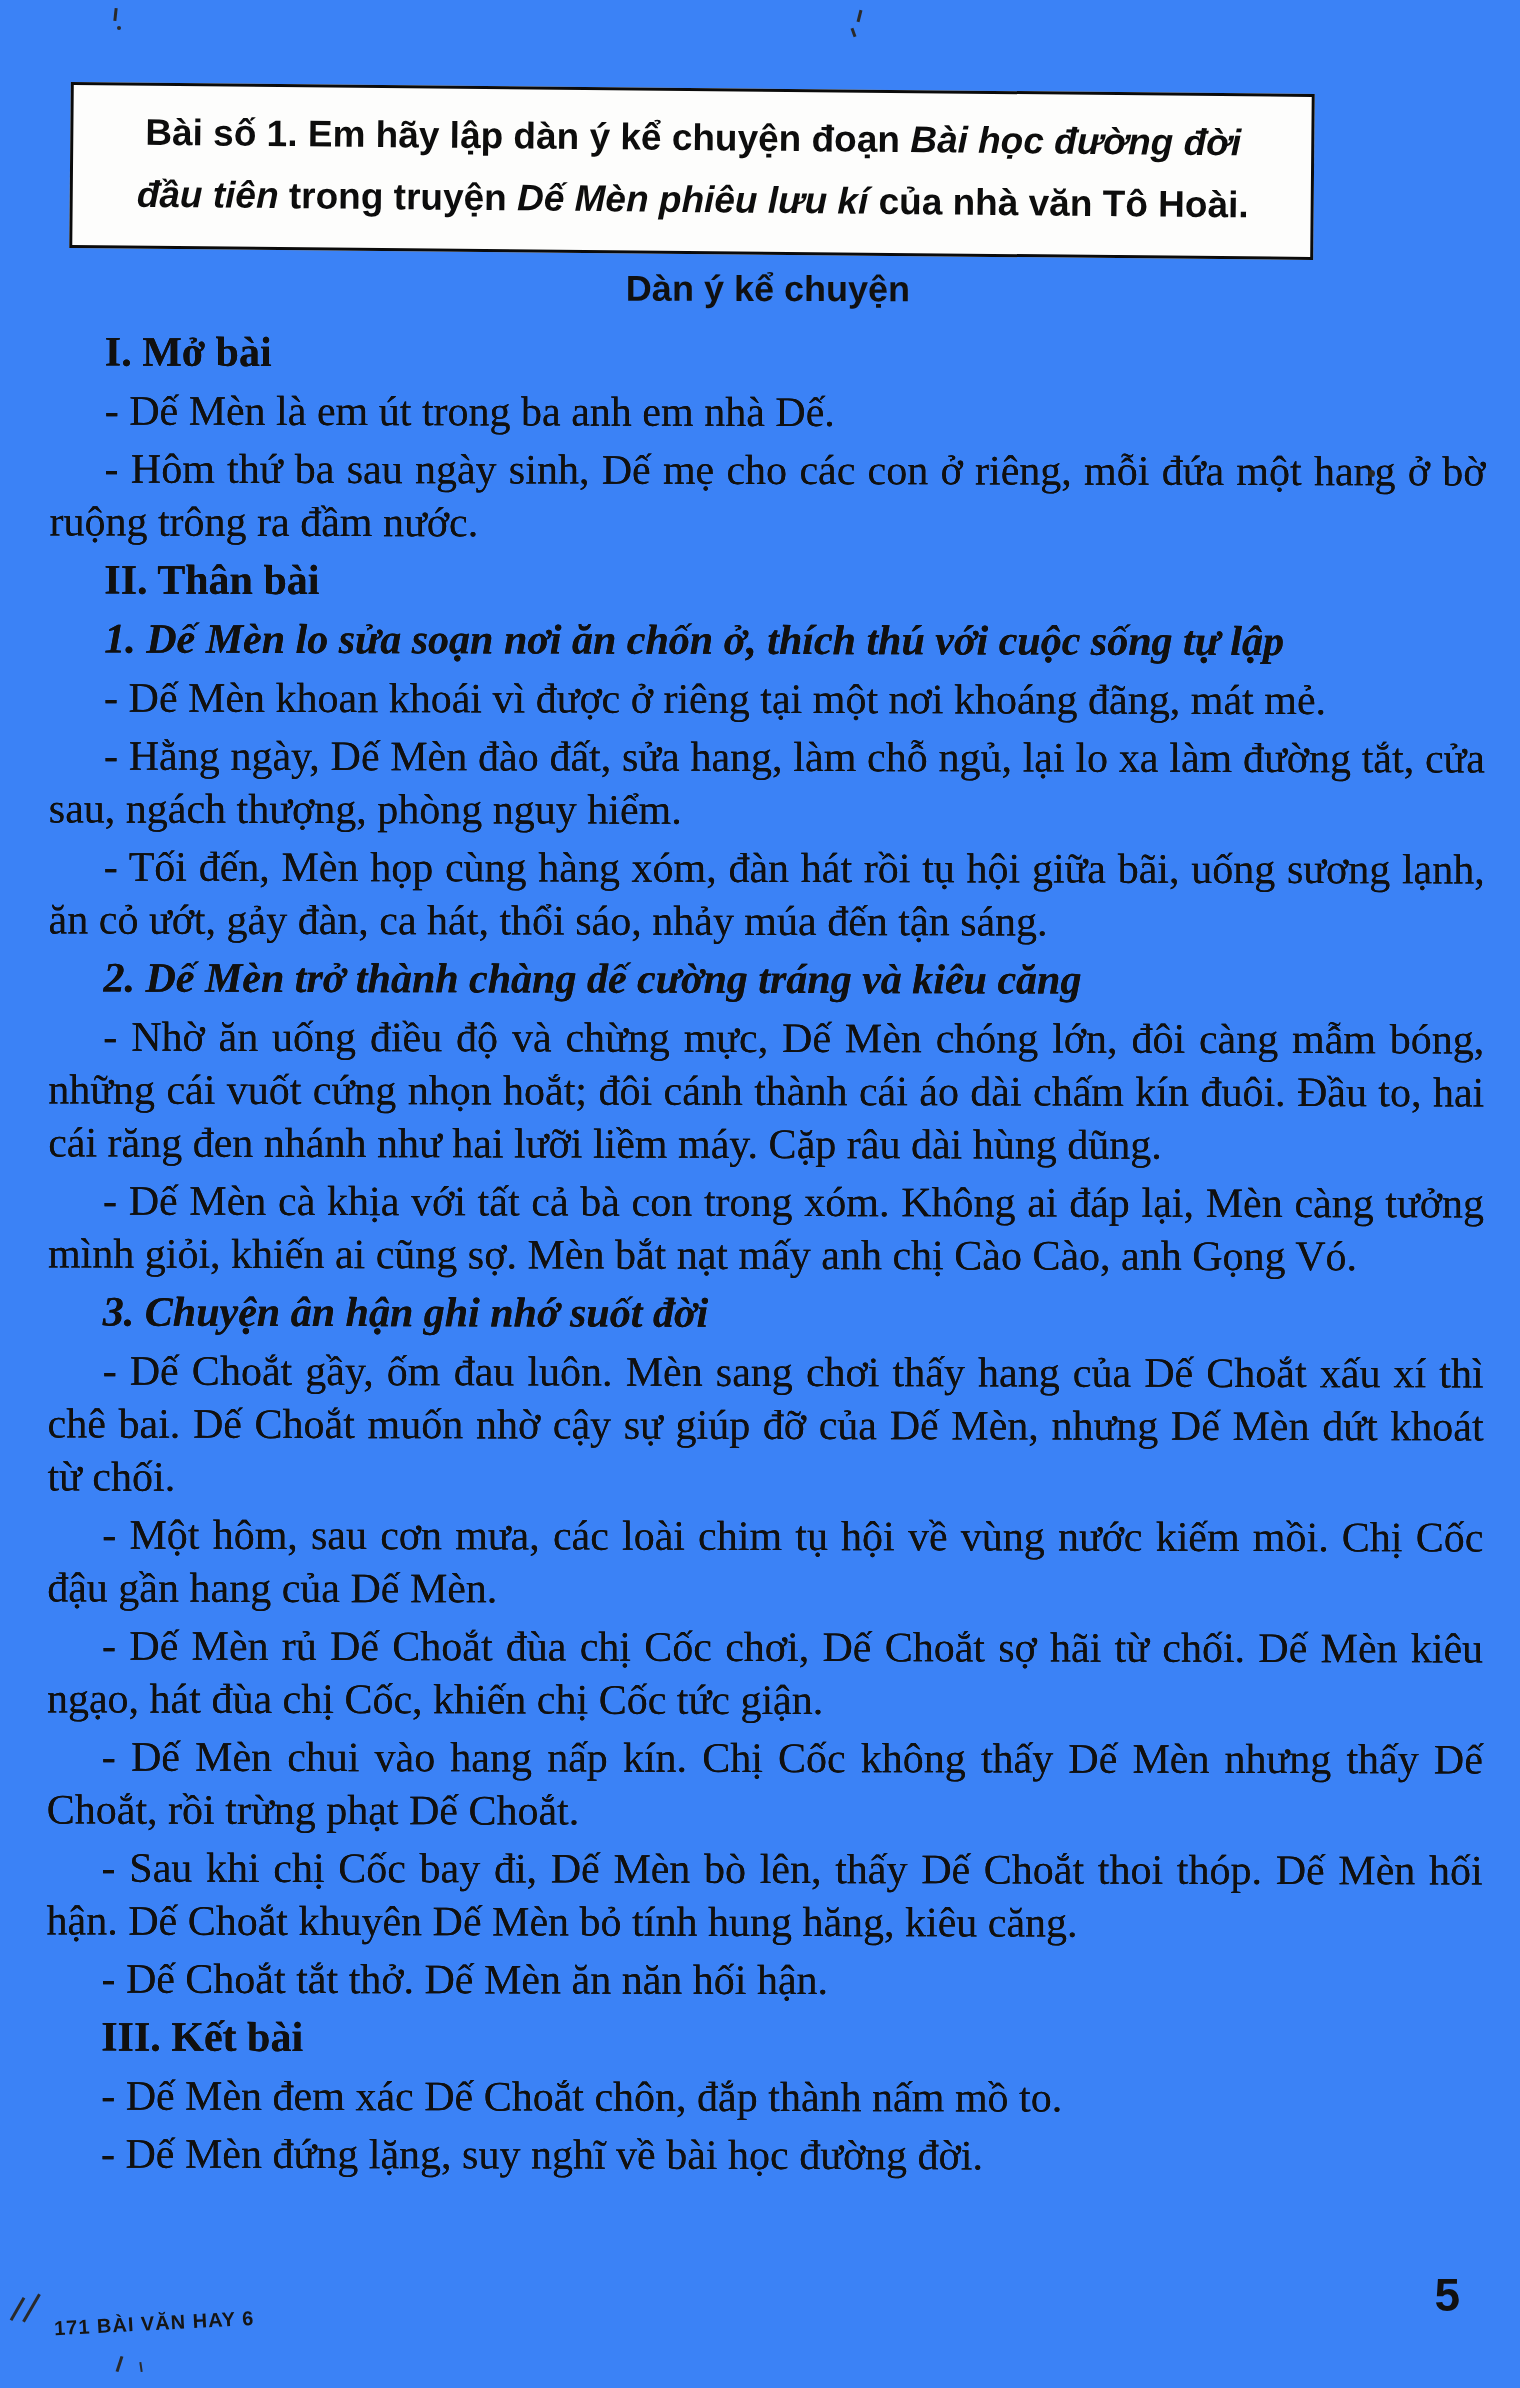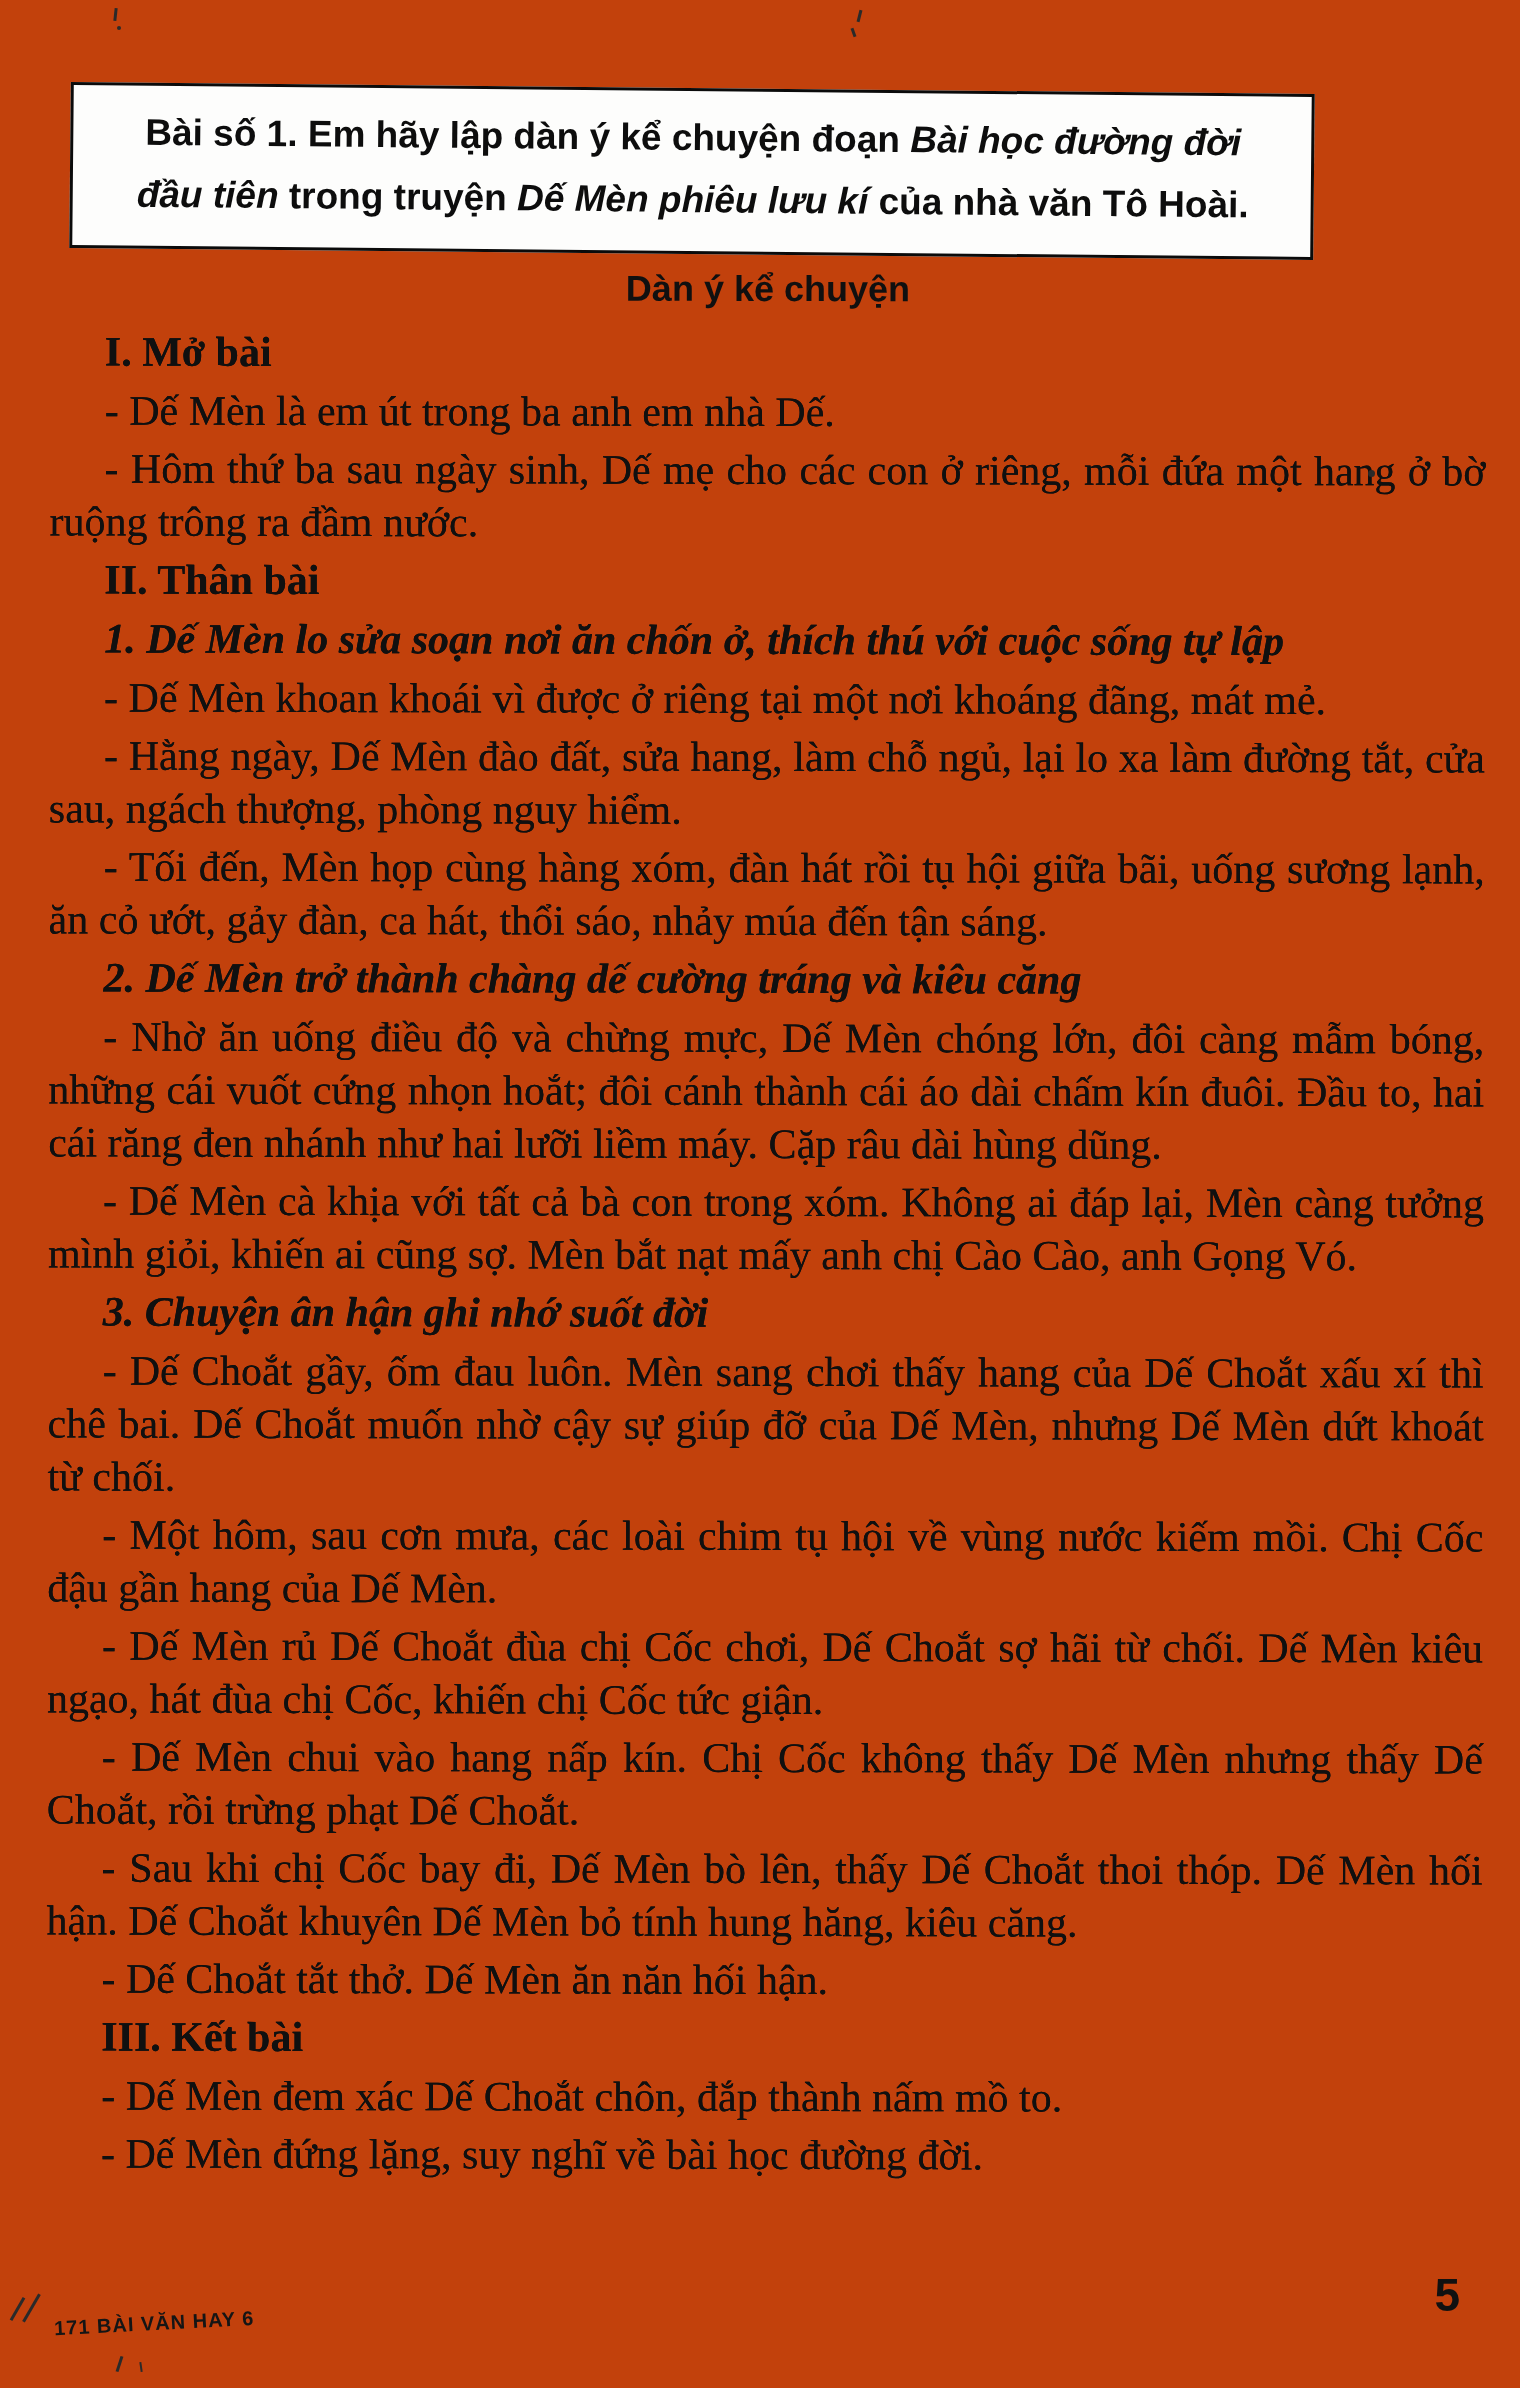--- a/index.html
+++ b/index.html
@@ -7,21 +7,21 @@
   body {
     width:1520px; height:2388px;
     background:#f7f7f5;
     position:relative;
     overflow:hidden;
     font-family:"Liberation Serif", serif;
     color:#101010;
   }
   .page {
     position:absolute; inset:0;
-    background:#c2410c;
+    background:#3b82f6;
   }
   
   .assignment-box {
     position:absolute;
     left:70px; top:88px;
     width:1160px;
     border:3px solid #0b0b0b;
     padding:16px 38px 20px 40px;
     transform:rotate(0.55deg);
     font-family:"Liberation Sans", sans-serif;

